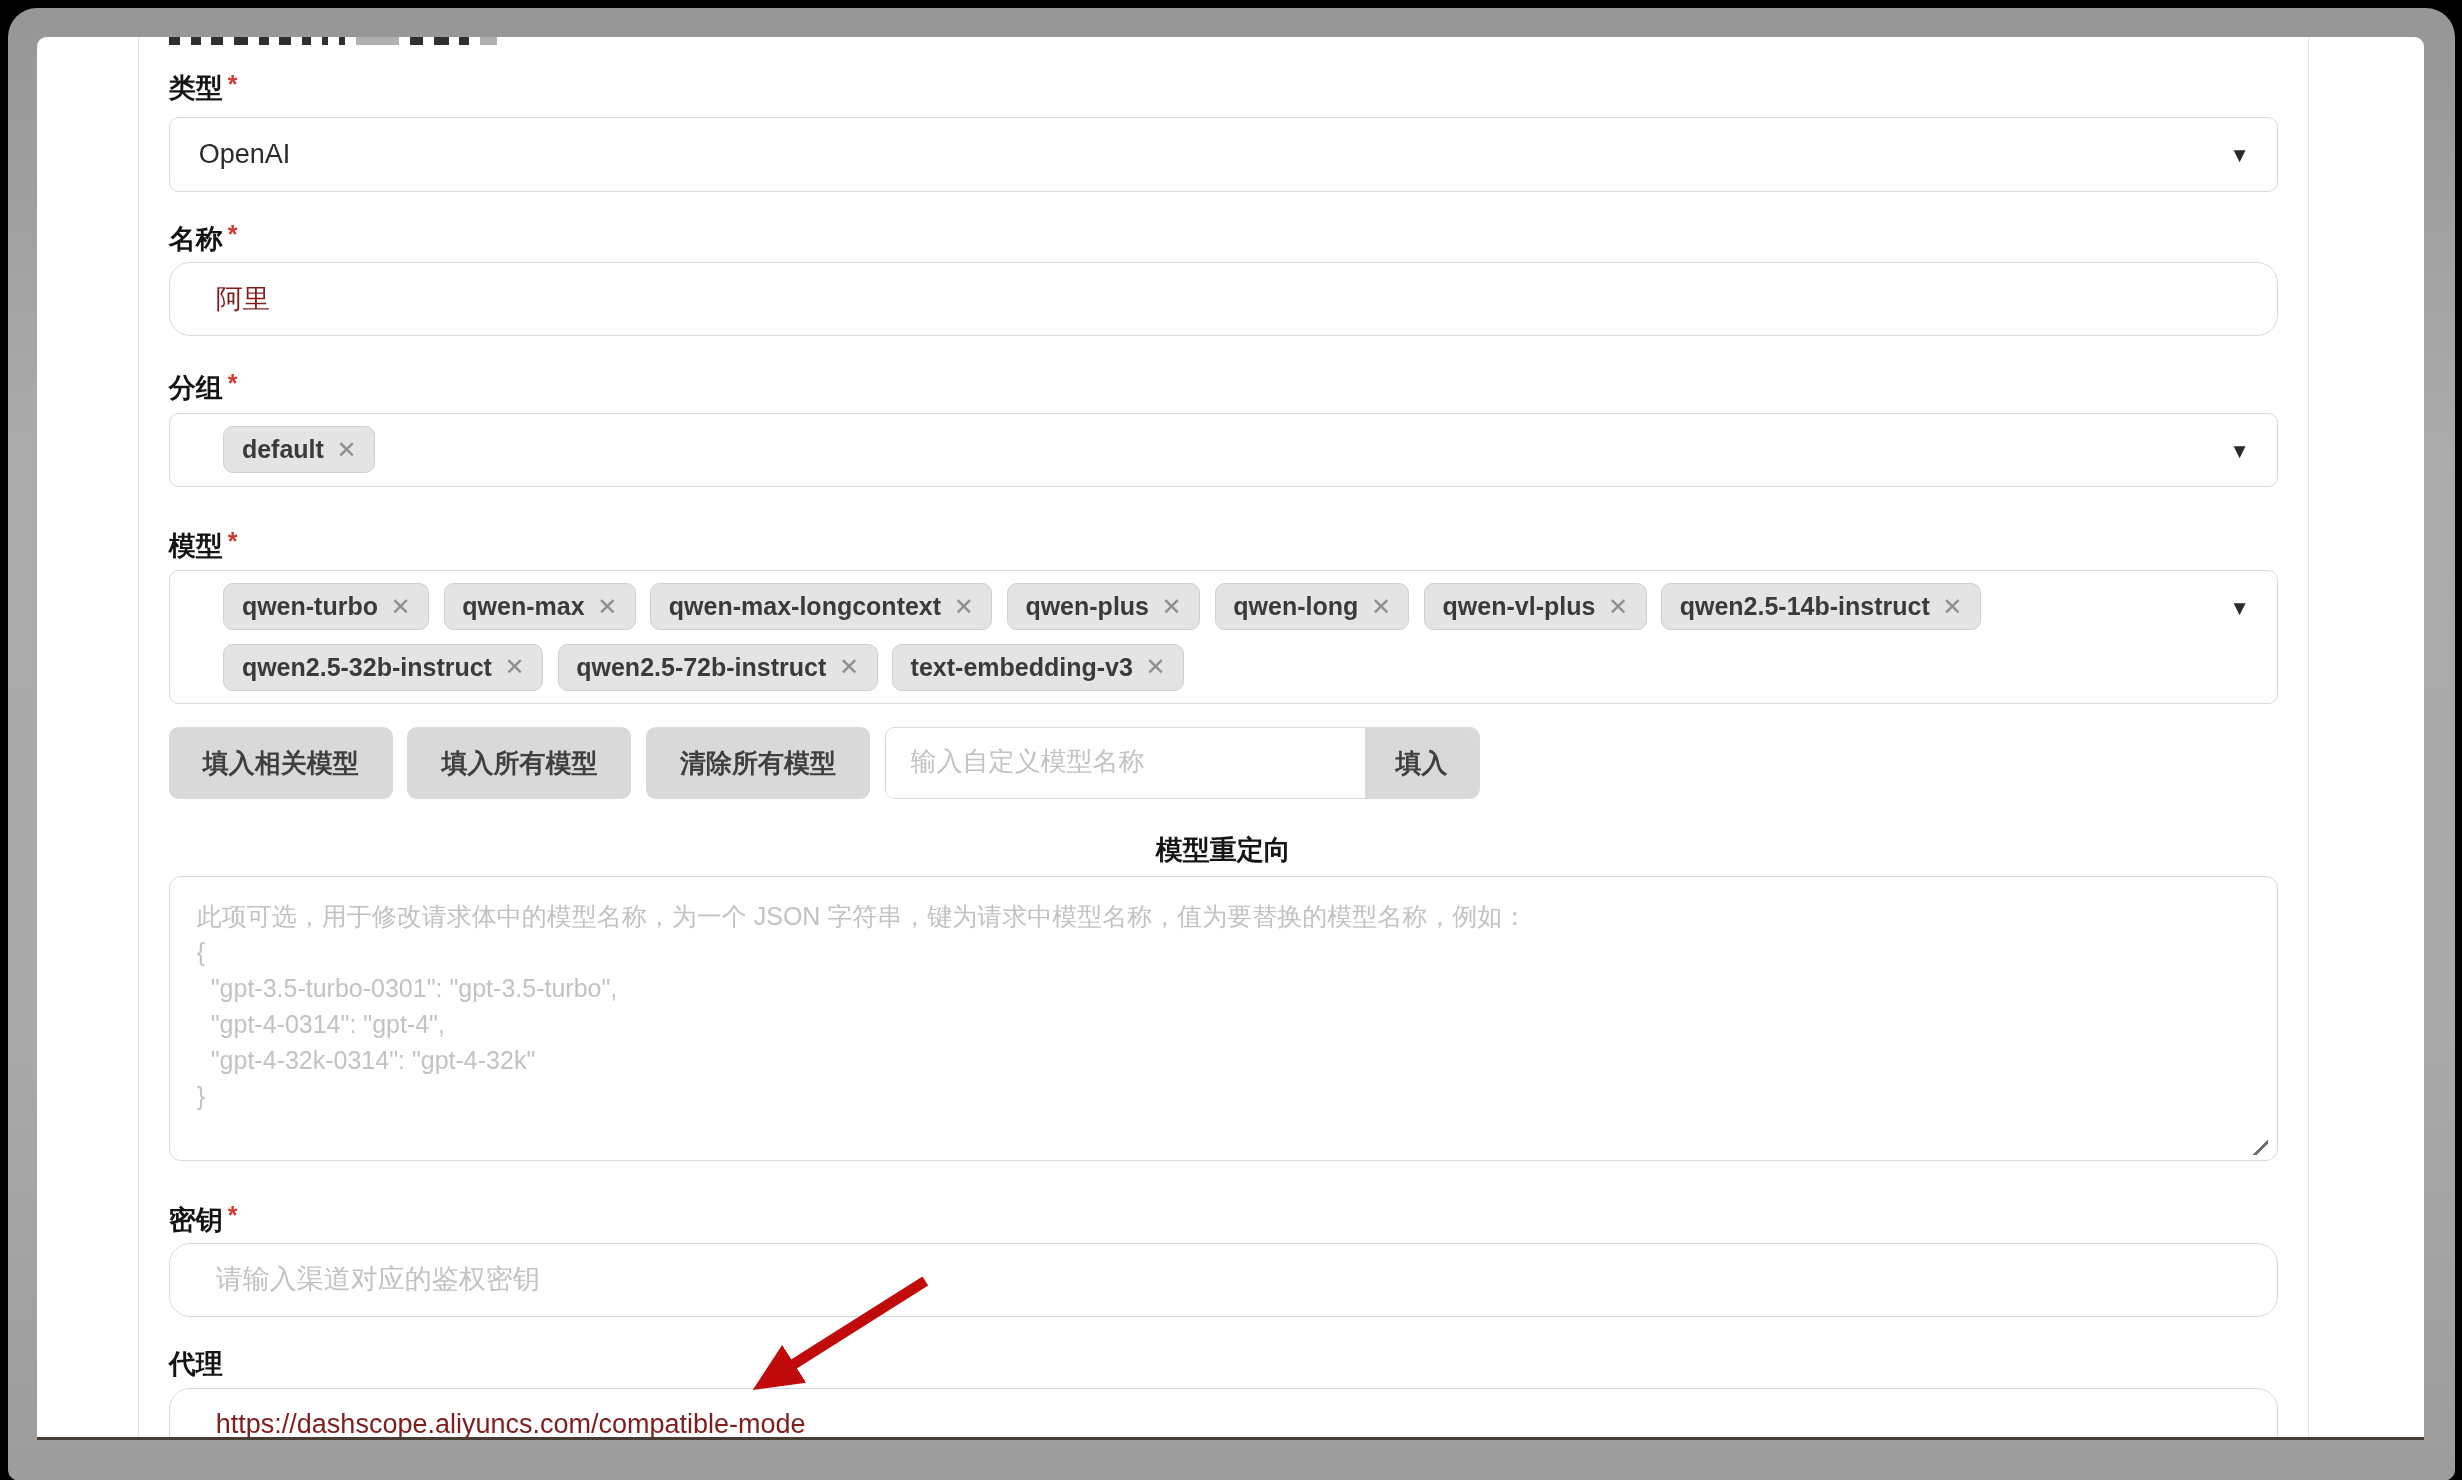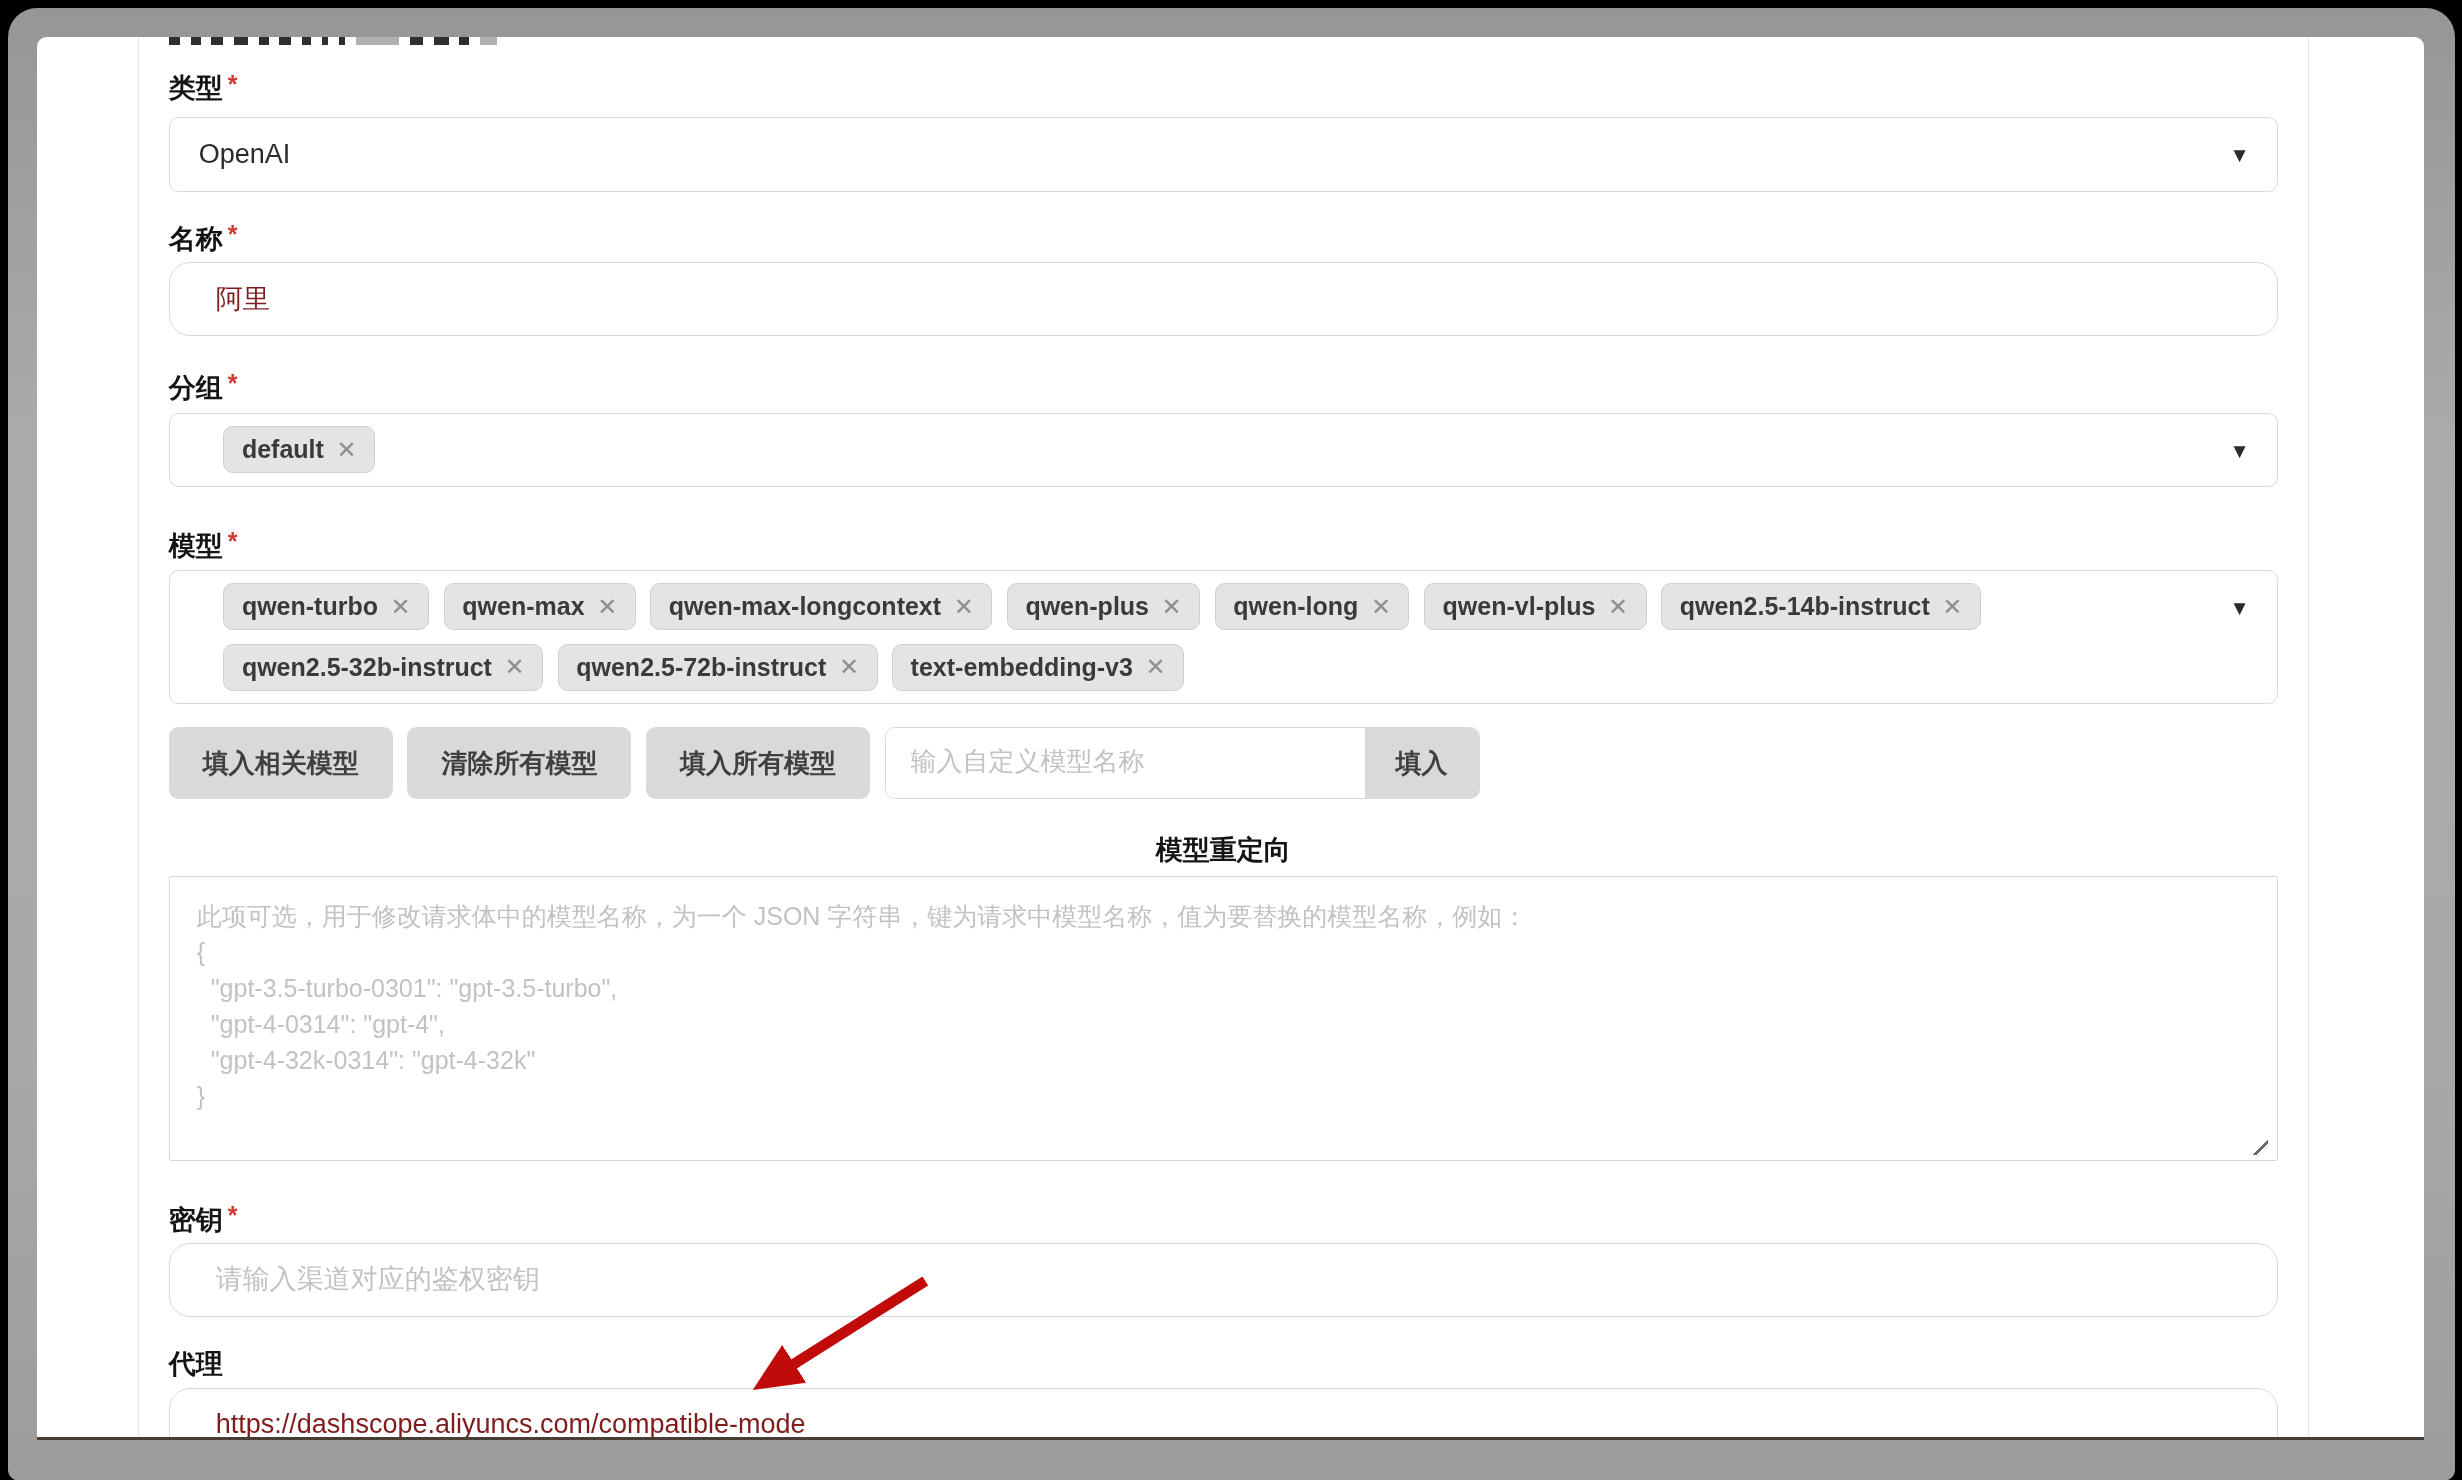--- a/index.html
+++ b/index.html
@@ -45,21 +45,21 @@
   .btn-row { margin-top:23px; display:flex; align-items:stretch; }
   .btn { height:72px; padding:0 34px; margin-right:14.6px; background:#d9d9d9; border:none; border-radius:9.7px;
          font-size:26px; font-weight:bold; color:#3f3f3f; cursor:pointer;
          font-family:"Liberation Sans","DejaVu Sans",sans-serif; }
   .custom-group { display:flex; height:72px; width:595px; border:1.9px solid #d9d9d9; border-radius:9.7px; overflow:hidden; }
   .custom-input { flex:1; border:none; outline:none; padding:0 25px; font-size:26px; color:#0f766e;
                   font-family:Liberation Mono, monospace; }
   .custom-fill { width:114px; border:none; background:#d9d9d9; font-size:26px; font-weight:bold; color:#3f3f3f;
                  cursor:pointer; font-family:"Liberation Sans","DejaVu Sans",sans-serif; }
 
-  textarea.map-area { margin-top:8.7px; width:100%; height:285px; border:1.9px solid #d9d9d9; border-radius:2px;
+  textarea.map-area { margin-top:8.7px; width:100%; height:285px; border:1.9px solid #d9d9d9; border-radius:12px;
                       padding:21.3px 27px; font-size:25px; line-height:36px; color:#2b2b2b; resize:none; outline:none;
                       font-family:"Liberation Sans","DejaVu Sans",sans-serif; }
   .resize-handle { position:absolute; width:19.4px; height:19.4px; right:9.7px; bottom:9.7px; cursor:nwse-resize;
                    background:repeating-linear-gradient(135deg, transparent 0 4.9px, #6b6b6b 4.9px 7.8px, transparent 7.8px 10.7px);
                    clip-path:polygon(100% 0, 100% 100%, 0 100%); }
 
   .mt6 { margin-top:5.8px; } .mt8 { margin-top:7.8px; } .mt12 { margin-top:11.6px; } .mt7 { margin-top:6.8px; }
   .mt32 { margin-top:31px; } .mt36 { margin-top:35px;text-align:center; } .mt37 { margin-top:36px; }
   .mt40 { margin-top:39px; } .mt44 { margin-top:43px; }
 
@@ -166,22 +166,22 @@
               <span>text-embedding-v3</span>
               <span class="x">✕</span>
             </span>
           </div>
         <span class="caret">▼</span>
       </div>
 
       
       <div class="btn-row">
         <button class="btn">填入相关模型</button>
+        <button class="btn">填入所有模型</button>
         <button class="btn">清除所有模型</button>
-        <button class="btn">填入所有模型</button>
         <div class="custom-group">
           <input class="custom-input" placeholder="输入自定义模型名称" style="">
           <button class="custom-fill">填入</button>
         </div>
       </div>
 
       
       <div class="field-label mt36">模型重定向</div>
       <div class="rel">
         <textarea class="map-area" placeholder="此项可选，用于修改请求体中的模型名称，为一个 JSON 字符串，键为请求中模型名称，值为要替换的模型名称，例如：

